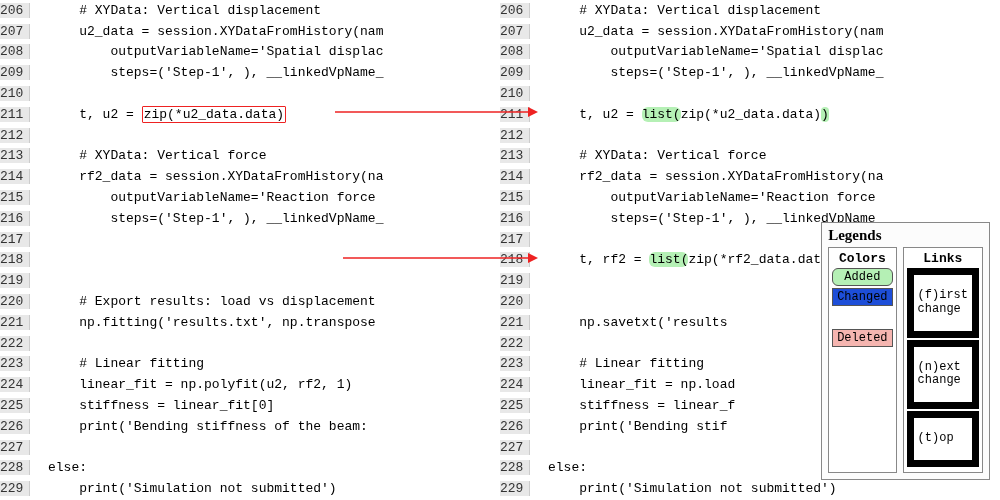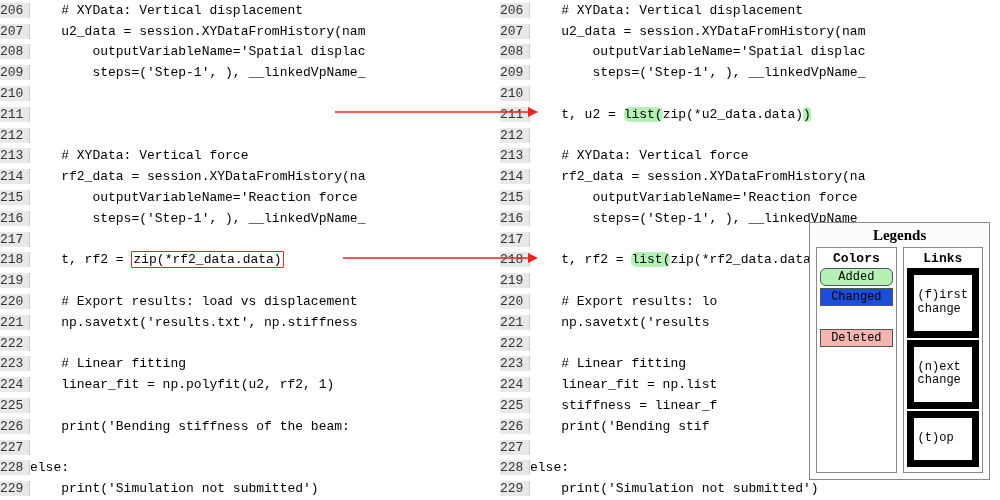--- a/index.html
+++ b/index.html
@@ -33,21 +33,21 @@
   text-align: right;
   padding-right: 14px;
   background: #e8e8e8;
   color: #333;
   border-right: 1px solid #ccc;
   font-family: "Courier New", monospace;
   flex-shrink: 0;
   user-select: none;
 }
 .code {
-  padding-left: 0;
+  padding-left: 18px;
   background: #fff;
   flex: 1;
   overflow: hidden;
 }
 .red-box {
   border: 1.5px solid #e22;
   padding: 0 1px;
   display: inline-block;
   border-radius: 1px;
 }
@@ -71,21 +71,20 @@
   position: absolute;
   right: 10px;
   bottom: 20px;
   background: #fcfcfc;
   border: 1px solid #888;
   padding: 4px 6px 6px 6px;
   font-family: serif;
   z-index: 10;
 }
 .legends-title {
-  text-align: center;
   font-weight: bold;
   font-size: 15px;
   margin-bottom: 3px;
 }
 .legends-inner {
   display: flex;
   gap: 6px;
 }
 .legend-col {
   border: 1px solid #888;
@@ -95,21 +94,21 @@
 .legend-col-title {
   font-weight: bold;
   text-align: center;
   font-family: "Courier New", monospace;
   font-size: 13px;
   margin-bottom: 2px;
 }
 .color-cell {
   border: 1px solid #555;
   text-align: center;
-  padding: 1px 10px;
+  padding: 1px 4px;
   margin-bottom: 2px;
   font-family: "Courier New", monospace;
   font-size: 12px;
 }
 .link-cell {
   border: 7px solid #000000;
   padding: 14px 4px;
   margin-bottom: 2px;
   font-family: "Courier New", monospace;
   font-size: 12px;
@@ -119,60 +118,60 @@
 </head>
 <body>
 
 <div class="container">
   <div class="pane" id="left-pane">
       <div class="line"><div class="lineno">206</div><div class="code">    # XYData: Vertical displacement</div></div>
       <div class="line"><div class="lineno">207</div><div class="code">    u2_data = session.XYDataFromHistory(nam</div></div>
       <div class="line"><div class="lineno">208</div><div class="code">        outputVariableName='Spatial displac</div></div>
       <div class="line"><div class="lineno">209</div><div class="code">        steps=('Step-1', ), __linkedVpName_</div></div>
       <div class="line"><div class="lineno">210</div><div class="code"></div></div>
-      <div class="line" style="position: relative;"><div class="lineno">211</div></div>
+      <div class="line" style="position: relative;"><div class="lineno">211</div><div class="code"><span>    t, u2 = </span><span class="red-box">zip(*u2_data.data)</span></div></div>
       <div class="line"><div class="lineno">212</div><div class="code"></div></div>
       <div class="line"><div class="lineno">213</div><div class="code">    # XYData: Vertical force</div></div>
       <div class="line"><div class="lineno">214</div><div class="code">    rf2_data = session.XYDataFromHistory(na</div></div>
       <div class="line"><div class="lineno">215</div><div class="code">        outputVariableName='Reaction force </div></div>
       <div class="line"><div class="lineno">216</div><div class="code">        steps=('Step-1', ), __linkedVpName_</div></div>
       <div class="line"><div class="lineno">217</div><div class="code"></div></div>
-      <div class="line" style="position: relative;"><div class="lineno">218</div><div class="code"><span>    t, rf2 = </span><span class="red-box">zip(*rf2_data.data)</span></div></div>
+      <div class="line" style="position: relative;"><div class="lineno">218</div></div>
       <div class="line"><div class="lineno">219</div><div class="code"></div></div>
       <div class="line"><div class="lineno">220</div><div class="code">    # Export results: load vs displacement</div></div>
-      <div class="line"><div class="lineno">221</div><div class="code">    np.savetxt('results.txt', np.stiffness</div></div>
+      <div class="line"><div class="lineno">221</div><div class="code">    np.fitting('results.txt', np.transpose</div></div>
       <div class="line"><div class="lineno">222</div><div class="code"></div></div>
       <div class="line"><div class="lineno">223</div><div class="code">    # Linear fitting</div></div>
       <div class="line"><div class="lineno">224</div><div class="code">    linear_fit = np.polyfit(u2, rf2, 1)</div></div>
-      <div class="line"><div class="lineno">225</div></div>
+      <div class="line"><div class="lineno">225</div><div class="code">    stiffness = linear_fit[0]</div></div>
       <div class="line"><div class="lineno">226</div><div class="code">    print('Bending stiffness of the beam: </div></div>
       <div class="line"><div class="lineno">227</div><div class="code"></div></div>
       <div class="line"><div class="lineno">228</div><div class="code">else:</div></div>
       <div class="line"><div class="lineno">229</div><div class="code">    print('Simulation not submitted')</div></div>
     </div>
   <div class="pane" id="right-pane">
       <div class="line"><div class="lineno">206</div><div class="code">    # XYData: Vertical displacement</div></div>
       <div class="line"><div class="lineno">207</div><div class="code">    u2_data = session.XYDataFromHistory(nam</div></div>
       <div class="line"><div class="lineno">208</div><div class="code">        outputVariableName='Spatial displac</div></div>
       <div class="line"><div class="lineno">209</div><div class="code">        steps=('Step-1', ), __linkedVpName_</div></div>
       <div class="line"><div class="lineno">210</div><div class="code"></div></div>
       <div class="line"><div class="lineno">211</div><div class="code"><span>    t, u2 = </span><span class="hl-added">list(</span><span>zip(*u2_data.data)</span><span class="hl-added">)</span></div></div>
       <div class="line"><div class="lineno">212</div><div class="code"></div></div>
       <div class="line"><div class="lineno">213</div><div class="code">    # XYData: Vertical force</div></div>
       <div class="line"><div class="lineno">214</div><div class="code">    rf2_data = session.XYDataFromHistory(na</div></div>
       <div class="line"><div class="lineno">215</div><div class="code">        outputVariableName='Reaction force </div></div>
       <div class="line"><div class="lineno">216</div><div class="code">        steps=('Step-1', ), __linkedVpName_</div></div>
       <div class="line"><div class="lineno">217</div><div class="code"></div></div>
       <div class="line"><div class="lineno">218</div><div class="code"><span>    t, rf2 = </span><span class="hl-added">list(</span><span>zip(*rf2_data.data)</span><span class="hl-added">)</span></div></div>
       <div class="line"><div class="lineno">219</div><div class="code"></div></div>
-      <div class="line"><div class="lineno">220</div><div class="code">    # Export results: lo</div></div>
+      <div class="line"><div class="lineno">220</div></div>
       <div class="line"><div class="lineno">221</div><div class="code">    np.savetxt('results</div></div>
       <div class="line"><div class="lineno">222</div><div class="code"></div></div>
       <div class="line"><div class="lineno">223</div><div class="code">    # Linear fitting</div></div>
-      <div class="line"><div class="lineno">224</div><div class="code">    linear_fit = np.list</div></div>
+      <div class="line"><div class="lineno">224</div><div class="code">    linear_fit = np.load</div></div>
       <div class="line"><div class="lineno">225</div><div class="code">    stiffness = linear_f</div></div>
       <div class="line"><div class="lineno">226</div><div class="code">    print('Bending stif</div></div>
       <div class="line"><div class="lineno">227</div><div class="code"></div></div>
       <div class="line"><div class="lineno">228</div><div class="code">else:</div></div>
       <div class="line"><div class="lineno">229</div><div class="code">    print('Simulation not submitted')</div></div>
     </div>
 </div>
 
 <div class="legends-box">
   <div class="legends-title">Legends</div>

